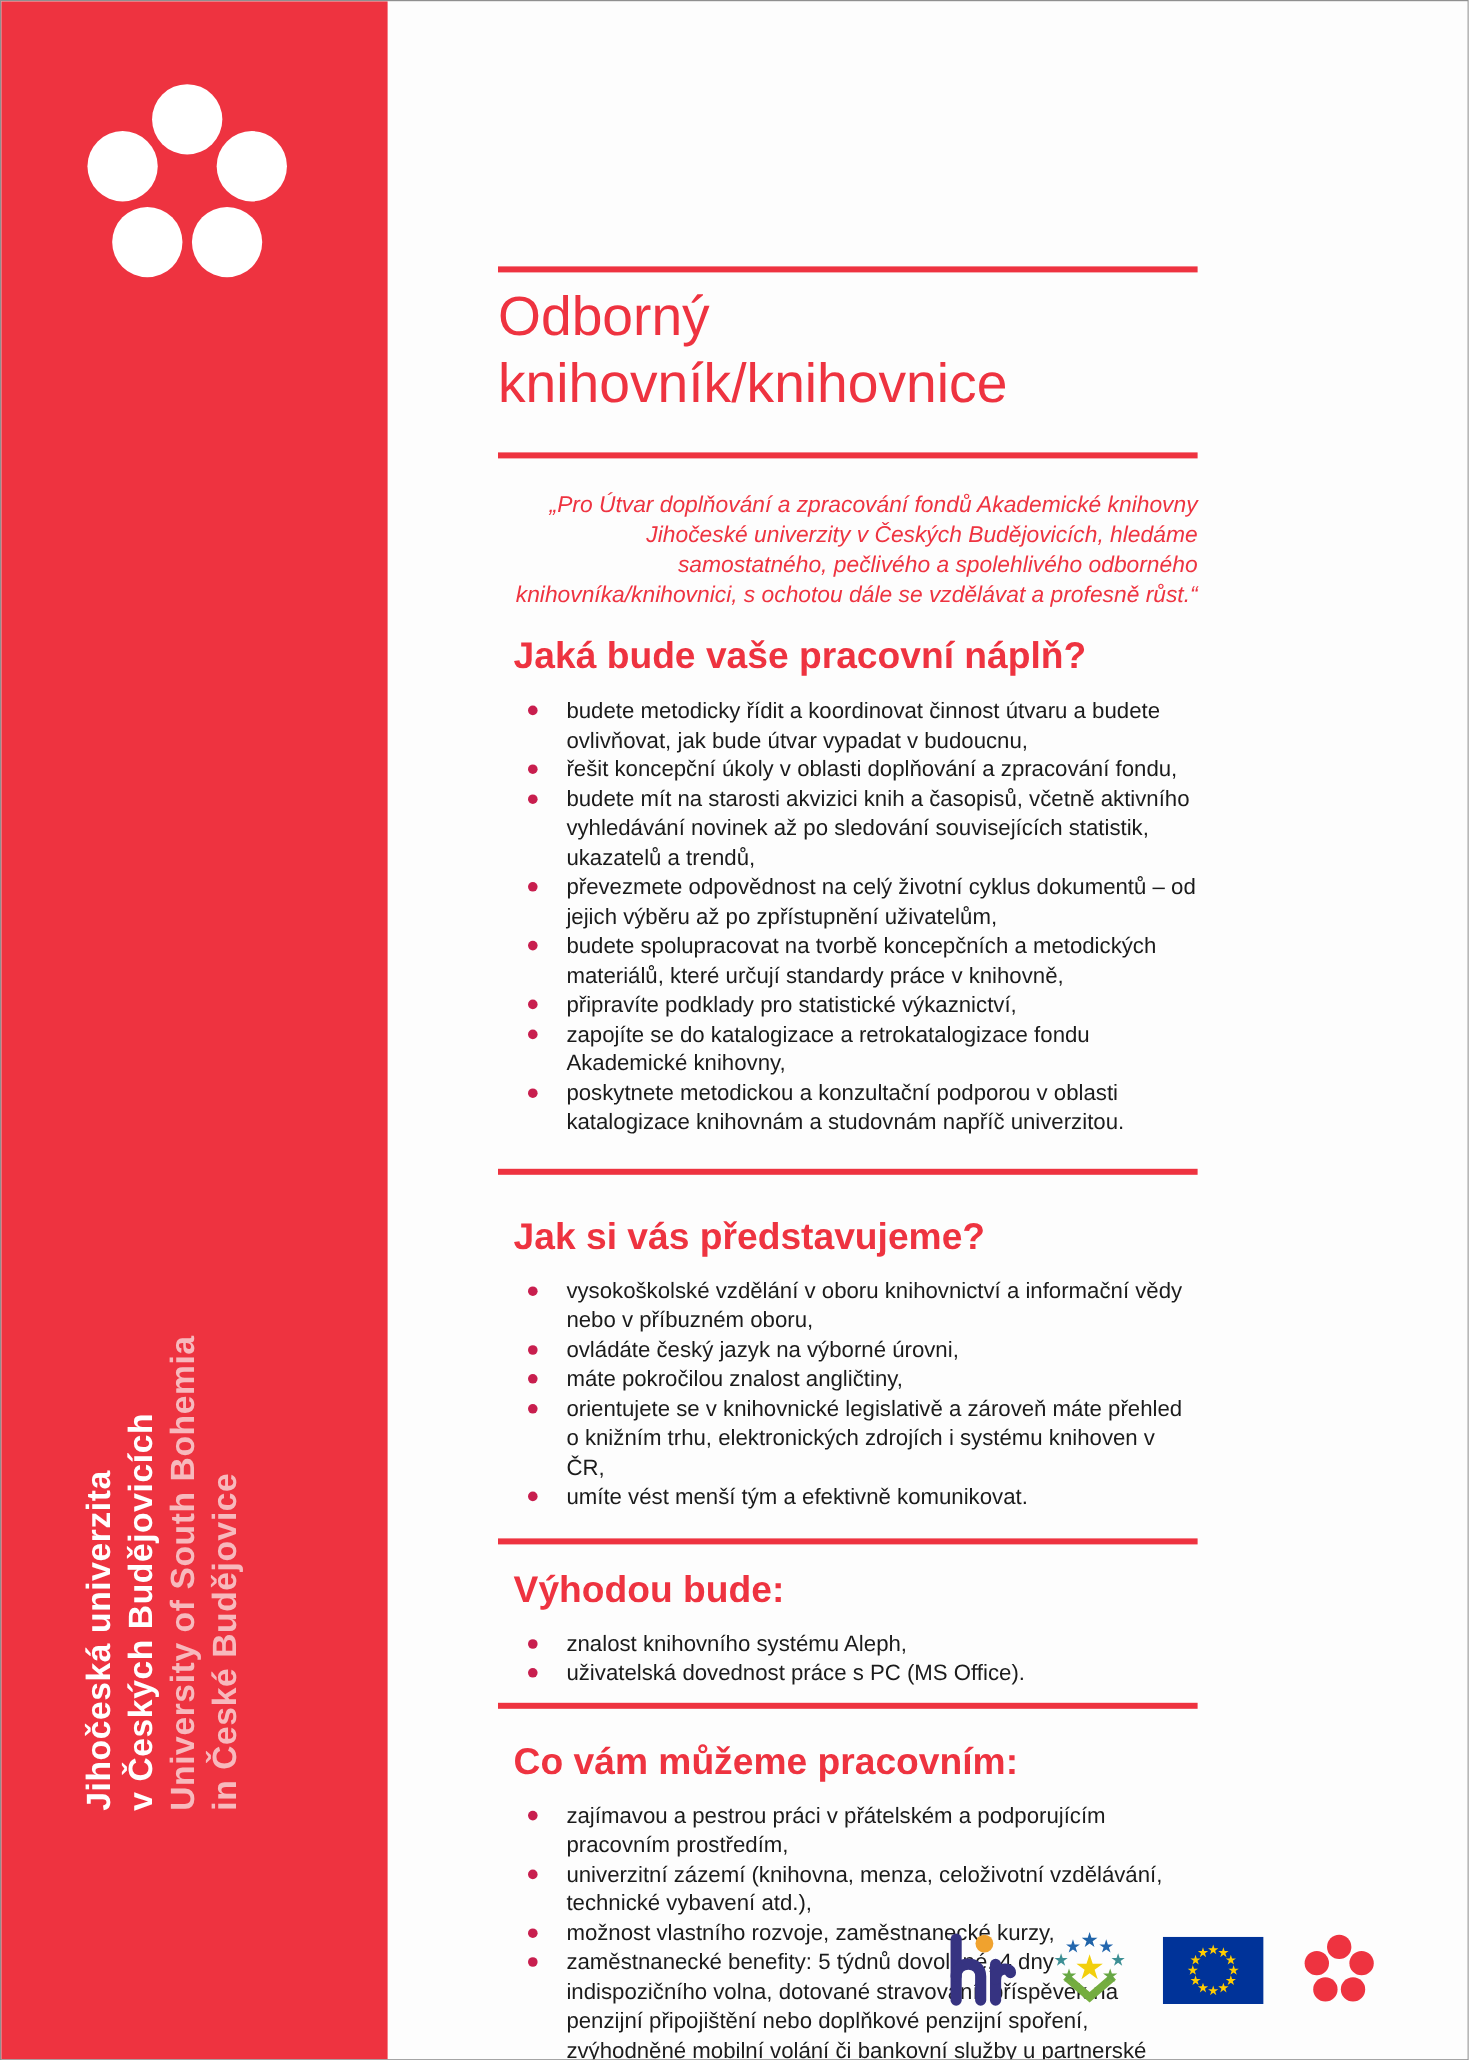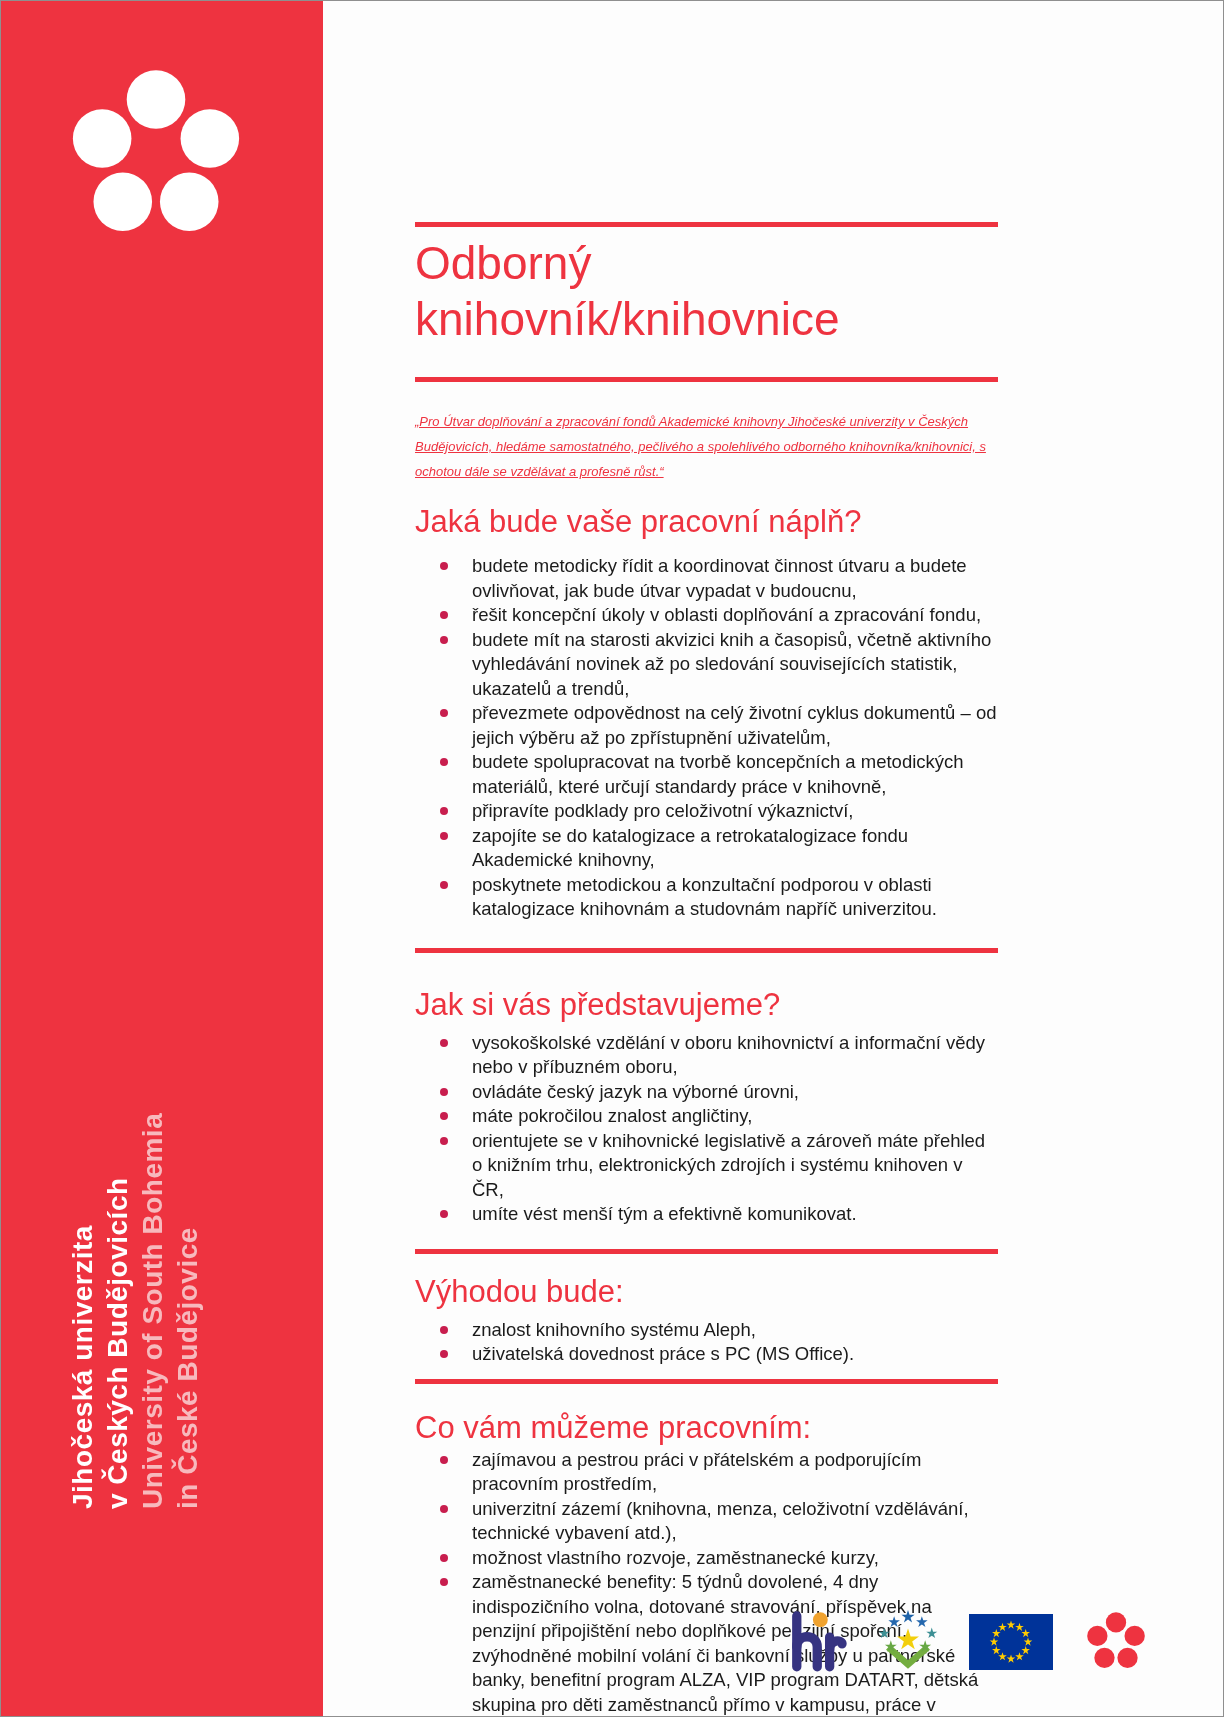--- a/index.html
+++ b/index.html
@@ -44,27 +44,26 @@
   .rule.r3{margin-top:26px;}
   .rule.r4{margin-top:22px;}
   .rule.r5{margin-top:12px;}
   .page-title{
     margin-top:8px;
     font-size:46px;line-height:56px;font-weight:400;
     color:var(--red);
   }
   .quote{
     margin:27px auto 0;max-width:650px;
-    text-align:left;font-style:italic;
-    font-size:13px;line-height:25px;
+    text-align:right;font-style:italic;
+    font-size:19px;line-height:25px;
     color:var(--red);
-    text-decoration:underline;
   }
   .sec-heading{
-    margin:0;font-weight:400;
+    margin:13px;font-weight:700;
     font-size:31px;line-height:40px;
     color:var(--red);
   }
   .mt-h1{margin-top:18px;}
   .mt-h2{margin-top:32px;}
   .mt-h3{margin-top:18px;}
   .mt-h4{margin-top:24px;}
   ul.bullets{
     list-style:none;margin:0;padding:0;
     font-size:18.5px;line-height:24.5px;color:var(--ink);
@@ -116,21 +115,21 @@
 
     <div class="quote">„Pro Útvar doplňování a zpracování fondů Akademické knihovny Jihočeské univerzity v Českých Budějovicích, hledáme samostatného, pečlivého a spolehlivého odborného knihovníka/knihovnici, s ochotou dále se vzdělávat a profesně růst.“</div>
 
     <h2 class="sec-heading mt-h1">Jaká bude vaše pracovní náplň?</h2>
     <ul class="bullets mt-u1">
         <li>budete metodicky řídit a koordinovat činnost útvaru a budete ovlivňovat, jak bude útvar vypadat v budoucnu,</li>
         <li>řešit koncepční úkoly v oblasti doplňování a zpracování fondu,</li>
         <li>budete mít na starosti akvizici knih a časopisů, včetně aktivního vyhledávání novinek až po sledování souvisejících statistik, ukazatelů a trendů,</li>
         <li>převezmete odpovědnost na celý životní cyklus dokumentů – od jejich výběru až po zpřístupnění uživatelům,</li>
         <li>budete spolupracovat na tvorbě koncepčních a metodických materiálů, které určují standardy práce v knihovně,</li>
-        <li>připravíte podklady pro celoživotní výkaznictví,</li>
+        <li>připravíte podklady pro statistické výkaznictví,</li>
         <li>zapojíte se do katalogizace a retrokatalogizace fondu Akademické knihovny,</li>
         <li>poskytnete metodickou a konzultační podporou v oblasti katalogizace knihovnám a studovnám napříč univerzitou.</li>
       </ul>
 
     <div class="rule r3"></div>
     <h2 class="sec-heading mt-h2">Jak si vás představujeme?</h2>
     <ul class="bullets mt-u2">
         <li>vysokoškolské vzdělání v oboru knihovnictví a informační vědy nebo v příbuzném oboru,</li>
         <li>ovládáte český jazyk na výborné úrovni,</li>
         <li>máte pokročilou znalost angličtiny,</li>

